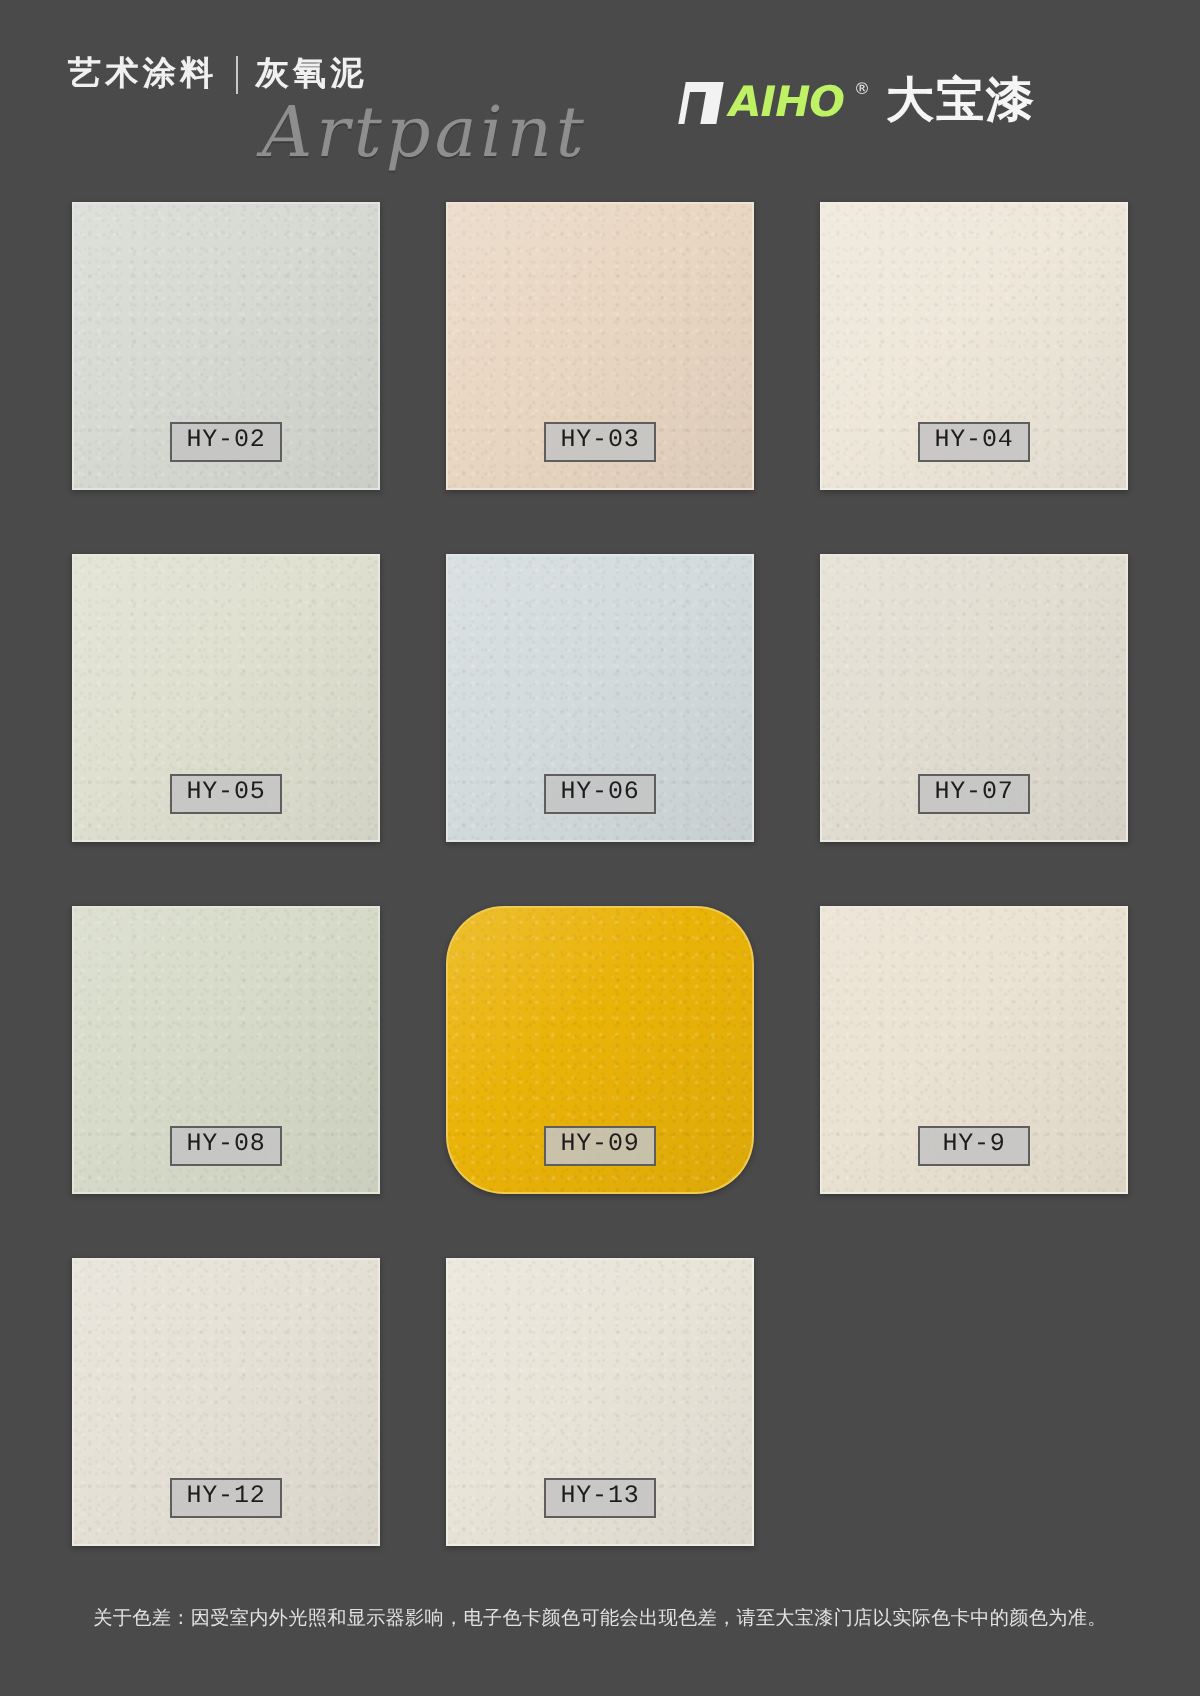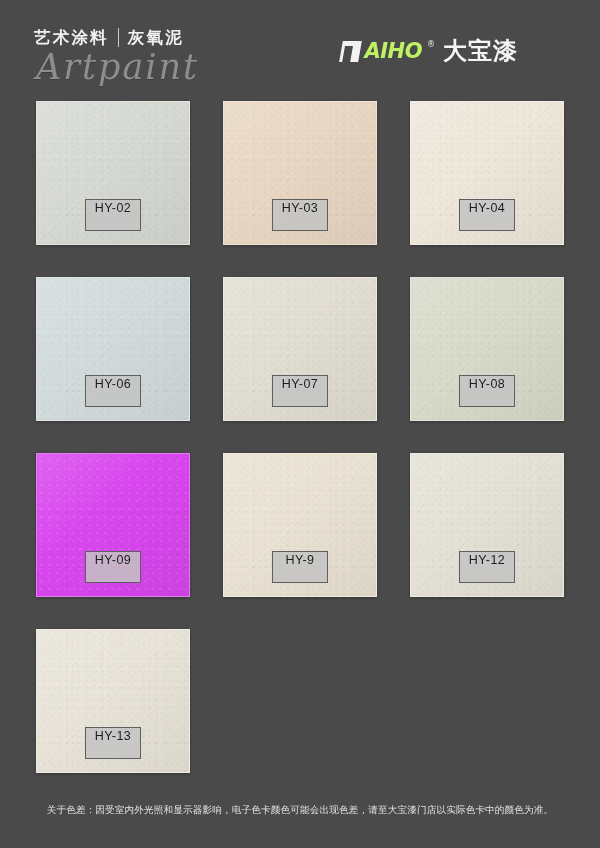--- a/index.html
+++ b/index.html
@@ -15,20 +15,21 @@
     font-family: "Liberation Sans", sans-serif;
     position: relative;
   }
 
   
   .header {
     position: absolute;
     top: 0; left: 0;
     width: 552px;
     height: 96px;
+    text-align: right;
   }
 
   .brand-left {
     position: absolute;
     left: 34px;
     top: 26px;
     width: 260px;
     height: 62px;
   }
 
@@ -179,24 +180,24 @@
                               rgba(0,0,0,0.035) 78%, rgba(0,0,0,0.06) 100%);
     pointer-events: none;
   }
 
   .swatch-label {
     position: absolute;
     left: 50%;
     transform: translateX(-50%);
     bottom: 13px;
     min-width: 56px;
-    padding: 1px 7px 14px 7px;
+    padding: 1px 7px 2px 7px;
     background: rgba(196,196,196,0.86);
     border: 1px solid #5e5e5e;
-    font-family: Liberation Sans, sans-serif;
+    font-family: Liberation Mono, monospace;
     font-size: 12.5px;
     line-height: 15px;
     color: #1d1d1d;
     text-align: center;
     letter-spacing: 0.4px;
     white-space: nowrap;
   }
 
   
   .footer {
@@ -258,40 +259,45 @@
     <div class="sheen"></div>
     <div class="swatch-label">HY-03</div>
   </div>
 
   <div class="swatch" style="background-color: rgb(238, 231, 218);">
     <div class="tex"></div>
     <div class="sheen"></div>
     <div class="swatch-label">HY-04</div>
   </div>
 
+  <div class="swatch" style="background-color: rgb(223, 224, 208);">
+    <div class="tex"></div>
+    <div class="sheen"></div>
+    <div class="swatch-label">HY-05</div>
+  </div>
 
   <div class="swatch" style="background-color: rgb(211, 219, 221);">
     <div class="tex"></div>
     <div class="sheen"></div>
     <div class="swatch-label">HY-06</div>
   </div>
 
   <div class="swatch" style="background-color: rgb(226, 222, 210);">
     <div class="tex"></div>
     <div class="sheen"></div>
     <div class="swatch-label">HY-07</div>
   </div>
 
   <div class="swatch" style="background-color: rgb(215, 219, 201);">
     <div class="tex"></div>
     <div class="sheen"></div>
     <div class="swatch-label">HY-08</div>
   </div>
 
-  <div class="swatch" style="background-color: #d946ef;">
+  <div class="swatch" style="background-color: #eab308; border-radius: 29px;">
     <div class="tex"></div>
     <div class="sheen"></div>
     <div class="swatch-label">HY-09</div>
   </div>
 
 
   <div class="swatch" style="background-color: rgb(234, 226, 210);">
     <div class="tex"></div>
     <div class="sheen"></div>
     <div class="swatch-label">HY-9</div>

